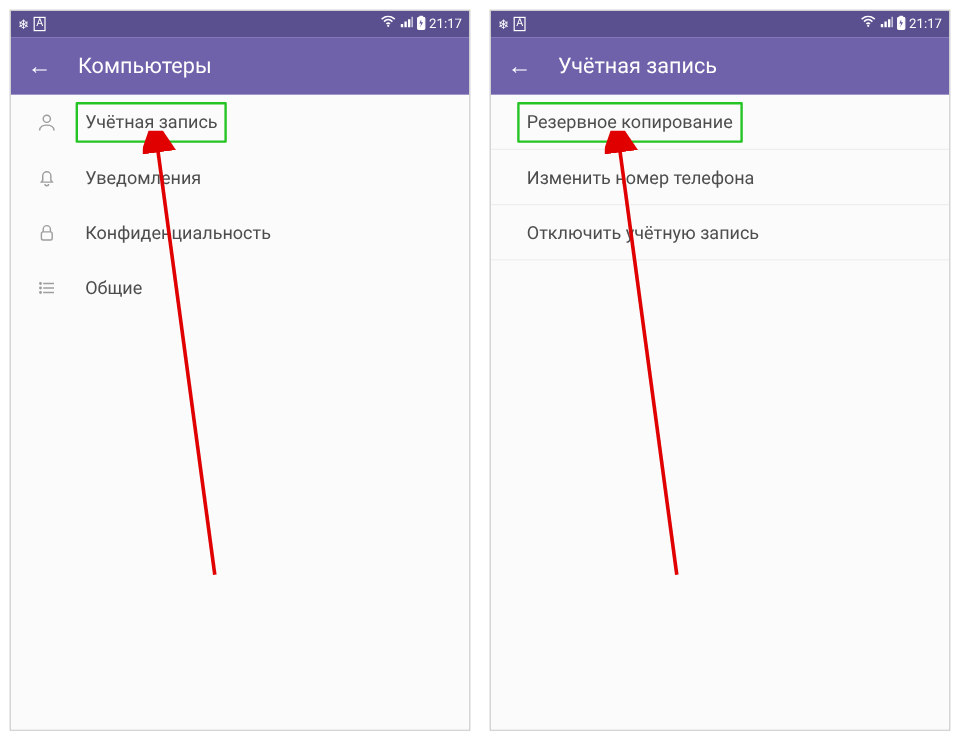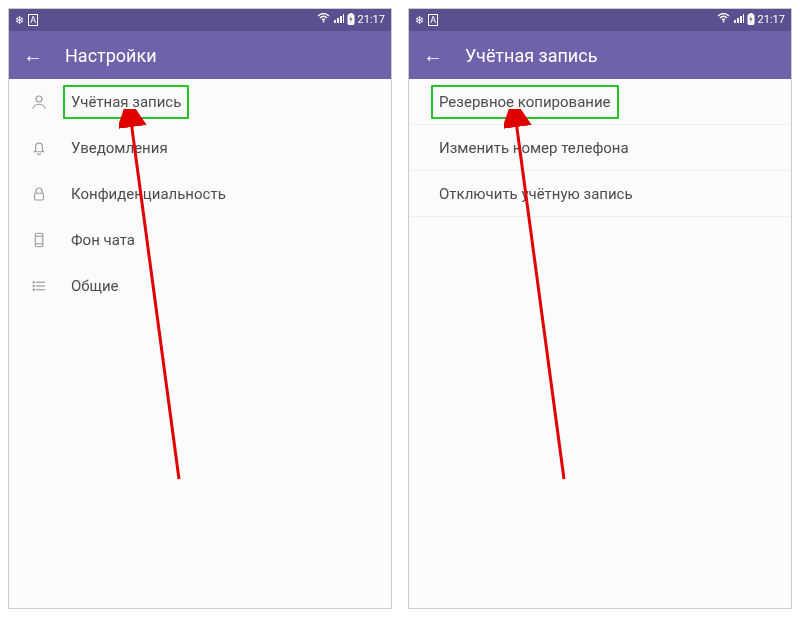--- a/index.html
+++ b/index.html
@@ -109,21 +109,21 @@
             <rect x="1" y="1.5" width="6" height="10" rx="1" stroke="#fff" fill="#fff"></rect>
             <rect x="2.5" y="0" width="3" height="1.5" fill="#fff"></rect>
             <path d="M4 3 L2.5 6.5 L4 6.5 L3 10 L5.5 5.5 L4 5.5 Z" fill="#5a4f8f"></path>
           </svg>
       </span>
       <span>21:17</span>
     </div>
   </div>
   <div class="appbar">
     <span class="back-arrow">←</span>
-    <span>Настройки</span>
+    <span>Компьютеры</span>
   </div>
   <div class="content">
     <div class="item">
       <span class="icon">
         <svg class="icon-svg" viewBox="0 0 24 24">
             <circle cx="12" cy="8" r="4"></circle>
             <path d="M4 21c0-4 4-6 8-6s8 2 8 6"></path>
           </svg>
       </span>
       <span class="label-wrap">
@@ -141,30 +141,20 @@
       <span>Уведомления</span>
     </div>
     <div class="item">
       <span class="icon">
         <svg class="icon-svg" viewBox="0 0 24 24">
             <rect x="6" y="11" width="12" height="9" rx="2"></rect>
             <path d="M8 11V8a4 4 0 0 1 8 0v3"></path>
           </svg>
       </span>
       <span>Конфиденциальность</span>
-    </div>
-    <div class="item">
-      <span class="icon">
-        <svg class="icon-svg" viewBox="0 0 24 24">
-            <rect x="7" y="3" width="10" height="18" rx="2"></rect>
-            <line x1="7" y1="7" x2="17" y2="7"></line>
-            <line x1="7" y1="17" x2="17" y2="17"></line>
-          </svg>
-      </span>
-      <span>Фон чата</span>
     </div>
     <div class="item">
       <span class="icon">
         <svg class="icon-svg" viewBox="0 0 24 24">
             <line x1="8" y1="7" x2="20" y2="7"></line>
             <line x1="8" y1="12" x2="20" y2="12"></line>
             <line x1="8" y1="17" x2="20" y2="17"></line>
             <circle cx="5" cy="7" r="0.8" fill="#9e9e9e"></circle>
             <circle cx="5" cy="12" r="0.8" fill="#9e9e9e"></circle>
             <circle cx="5" cy="17" r="0.8" fill="#9e9e9e"></circle>

